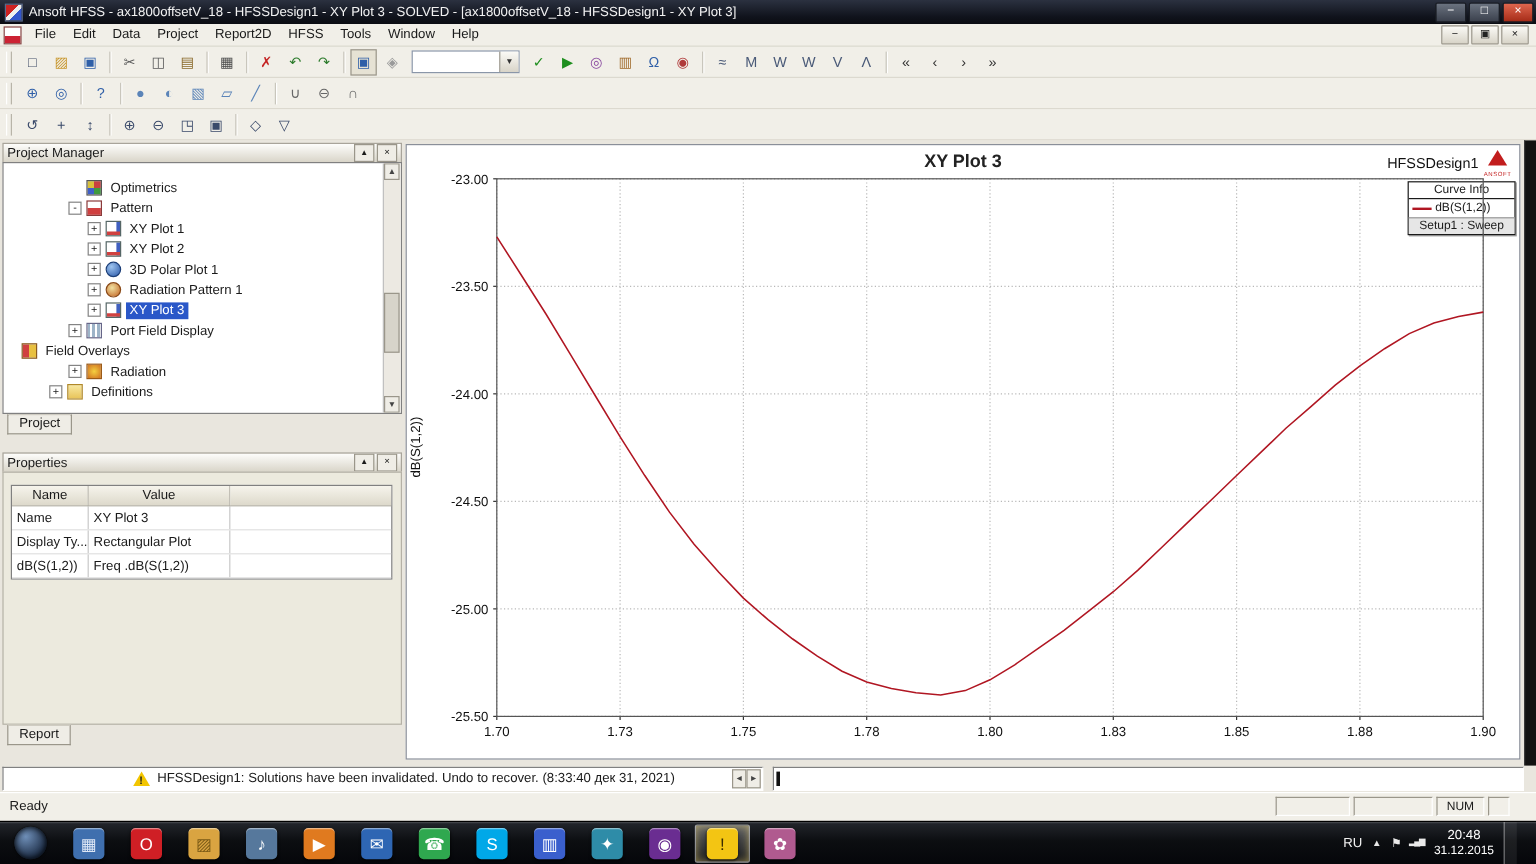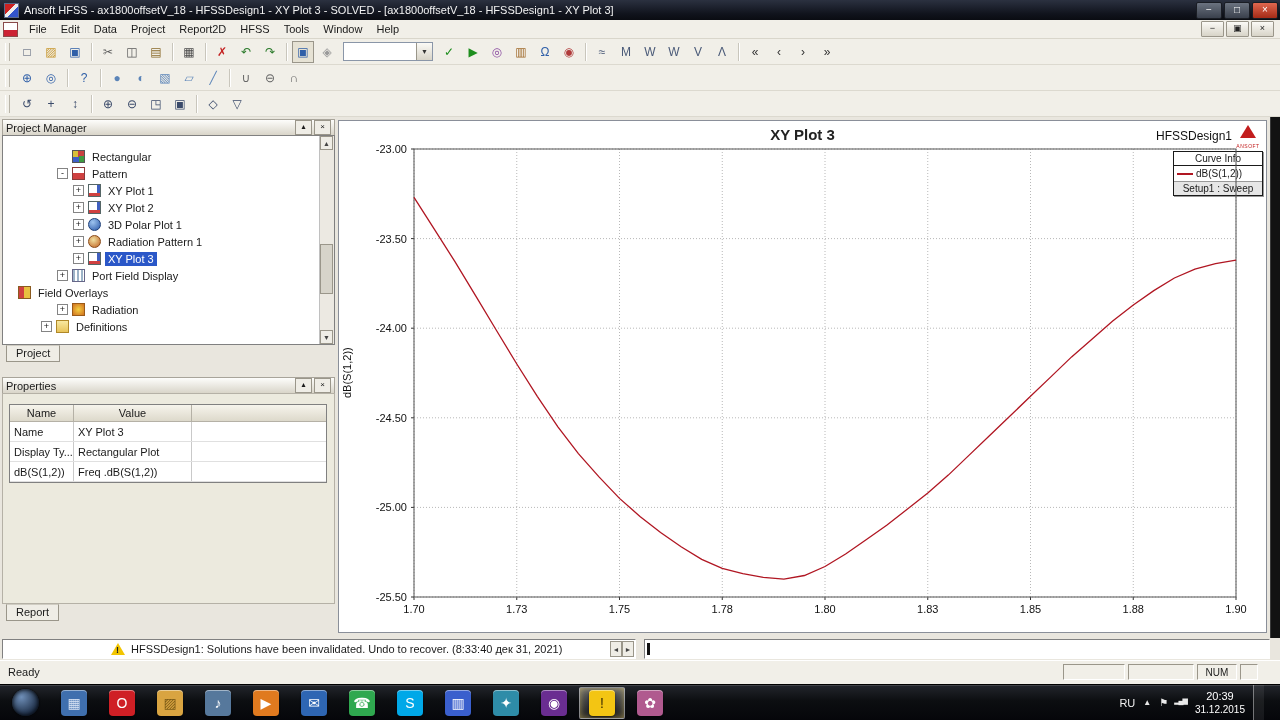--- a/index.html
+++ b/index.html
@@ -262,21 +262,21 @@
 <div id="pm-title" class="panel-title">
   <span class="pt-text">Project Manager</span>
   <span class="pbtn">▴</span>
   <span class="pbtn">×</span>
 </div>
 <div class="pm-body">
   <div id="tree" class="tree">
       <div class="trow" style="padding-left: 54px;">
         <span class="exp-sp"></span>
         <span class="ti ti-optimetrics"></span>
-        <span class="tlabel">Rectangular</span>
+        <span class="tlabel">Optimetrics</span>
       </div>
       <div class="trow" style="padding-left: 54px;">
         <span class="exp">-</span>
         <span class="ti ti-results"></span>
         <span class="tlabel">Pattern</span>
       </div>
       <div class="trow" style="padding-left: 70px;">
         <span class="exp">+</span>
         <span class="ti ti-xyplot"></span>
         <span class="tlabel">XY Plot 1</span>
@@ -500,18 +500,18 @@
       </span>
     </span>
   <span class="tray">
     <span class="tray-lang">RU</span>
     <span class="tray-hidden">▲</span>
     <span id="tray-icons" style="display:flex;gap:6px">
         <span class="tray-ico">⚑</span>
         <span class="tray-ico tray-net">▂▄▆</span>
       </span>
     <span class="tray-clock">
-      <div class="tray-time">20:39</div>
+      <div class="tray-time">20:48</div>
       <div class="tray-date">31.12.2015</div>
     </span>
     <span class="show-desktop"></span>
   </span>
 </div>
 
 </body></html>

